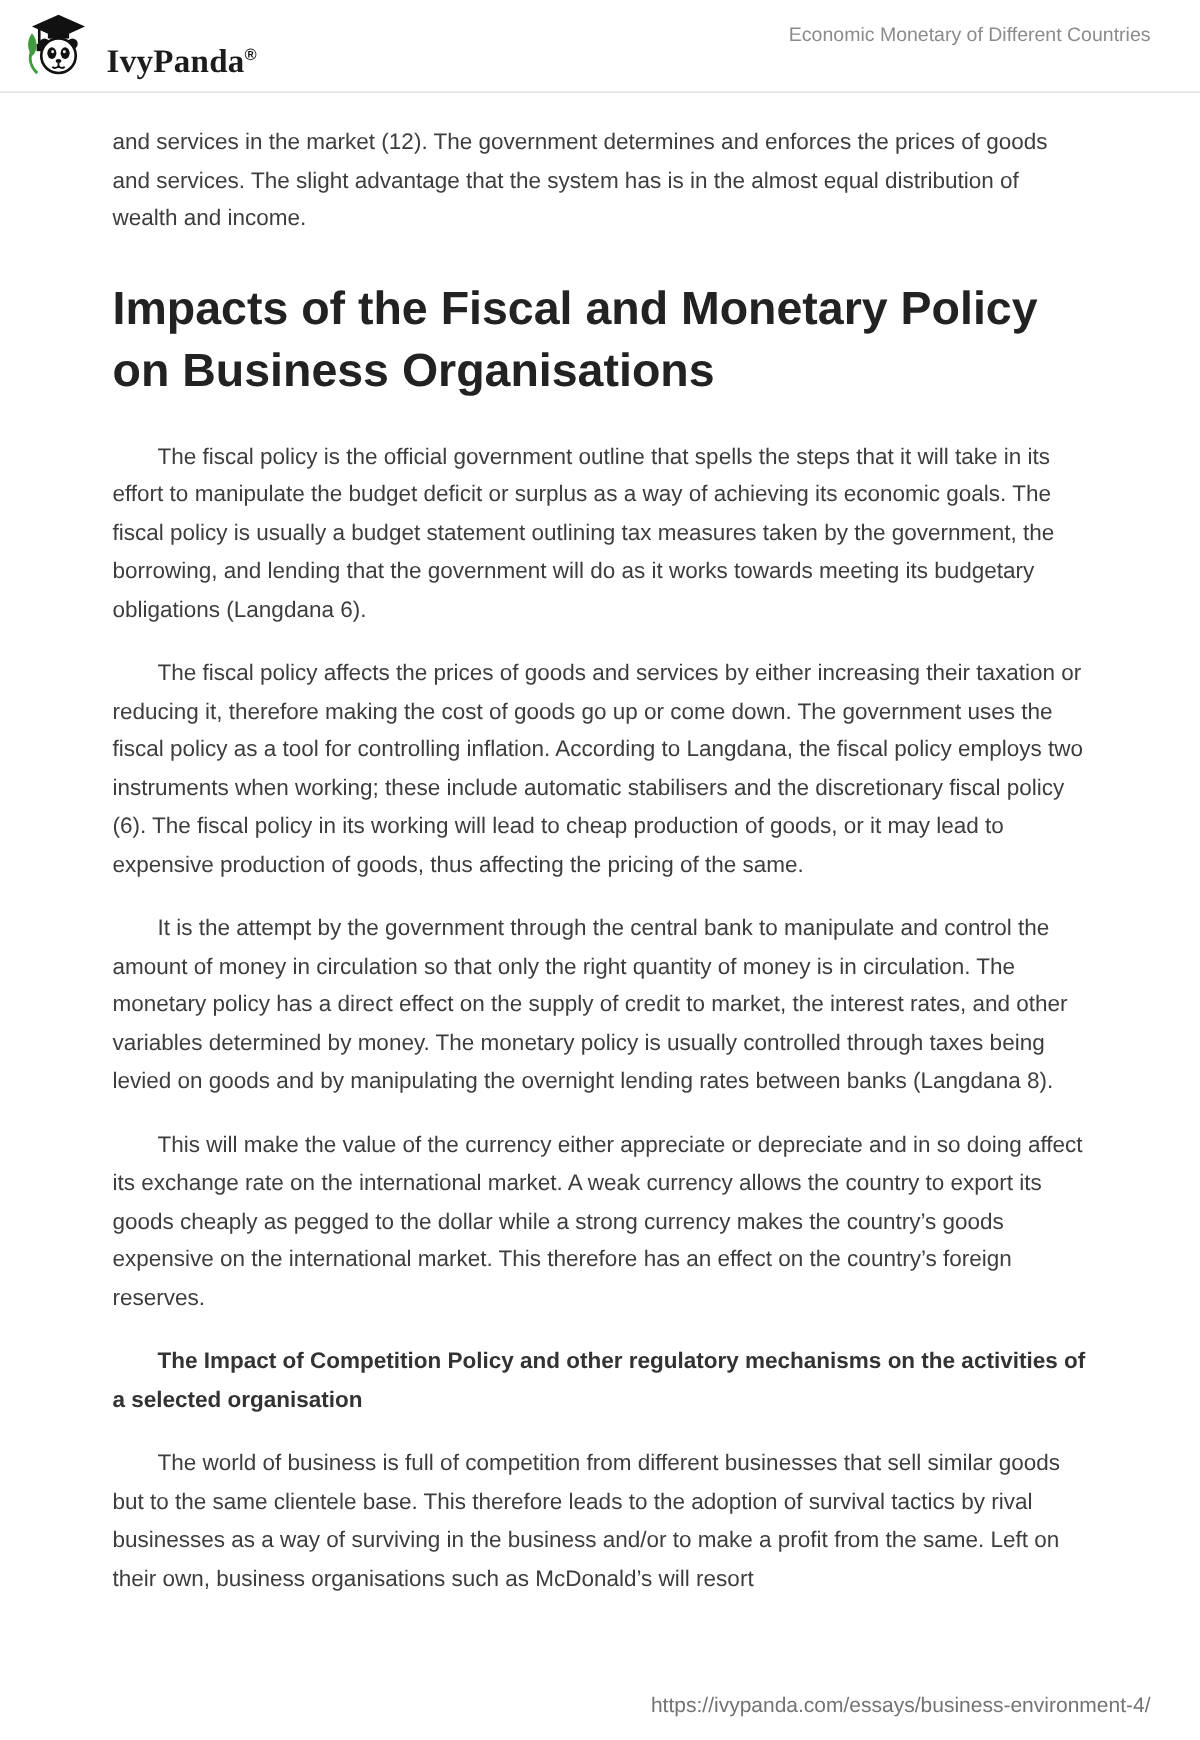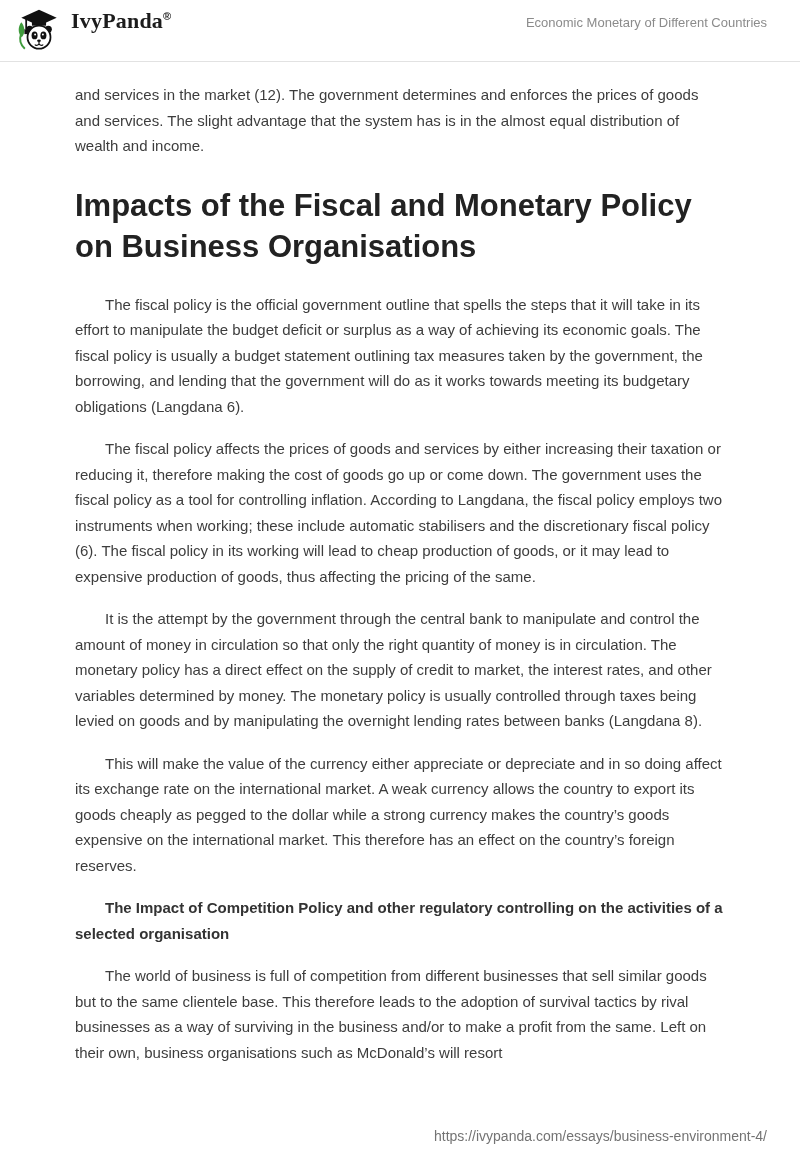--- a/index.html
+++ b/index.html
@@ -15,21 +15,21 @@
   .header {
     height: 62px;
     display: flex;
     align-items: center;
     justify-content: space-between;
     padding: 0 33px 0 16px;
     border-bottom: 1px solid #e2e2e2;
   }
   .brand {
     display: flex;
-    align-items: flex-start;
+    align-items: flex-end;
     gap: 9px;
   }
   .brand-name {
     font-family: "Liberation Serif", serif;
     font-weight: bold;
     font-size: 22px;
     color: #1c1c1c;
     letter-spacing: 0.2px;
   }
   .brand-name sup {
@@ -104,18 +104,18 @@
 <main class="content">
   <p class="body">and services in the market (12). The government determines and enforces the prices of goods and services. The slight advantage that the system has is in the almost equal distribution of wealth and income.</p>
 
   <h1>Impacts of the Fiscal and Monetary Policy on Business Organisations</h1>
 
   <p class="body indent">The fiscal policy is the official government outline that spells the steps that it will take in its effort to manipulate the budget deficit or surplus as a way of achieving its economic goals. The fiscal policy is usually a budget statement outlining tax measures taken by the government, the borrowing, and lending that the government will do as it works towards meeting its budgetary obligations (Langdana 6).</p>
   <p class="body indent">The fiscal policy affects the prices of goods and services by either increasing their taxation or reducing it, therefore making the cost of goods go up or come down. The government uses the fiscal policy as a tool for controlling inflation. According to Langdana, the fiscal policy employs two instruments when working; these include automatic stabilisers and the discretionary fiscal policy (6). The fiscal policy in its working will lead to cheap production of goods, or it may lead to expensive production of goods, thus affecting the pricing of the same.</p>
   <p class="body indent">It is the attempt by the government through the central bank to manipulate and control the amount of money in circulation so that only the right quantity of money is in circulation. The monetary policy has a direct effect on the supply of credit to market, the interest rates, and other variables determined by money. The monetary policy is usually controlled through taxes being levied on goods and by manipulating the overnight lending rates between banks (Langdana 8).</p>
   <p class="body indent">This will make the value of the currency either appreciate or depreciate and in so doing affect its exchange rate on the international market. A weak currency allows the country to export its goods cheaply as pegged to the dollar while a strong currency makes the country’s goods expensive on the international market. This therefore has an effect on the country’s foreign reserves.</p>
 
-  <p class="body indent bold">The Impact of Competition Policy and other regulatory controlling on the activities of a selected organisation</p>
+  <p class="body indent bold">The Impact of Competition Policy and other regulatory mechanisms on the activities of a selected organisation</p>
 
   <p class="body indent">The world of business is full of competition from different businesses that sell similar goods but to the same clientele base. This therefore leads to the adoption of survival tactics by rival businesses as a way of surviving in the business and/or to make a profit from the same. Left on their own, business organisations such as McDonald’s will resort</p>
 </main>
 
 <div class="footer">https://ivypanda.com/essays/business-environment-4/</div>
 
 </body></html>

